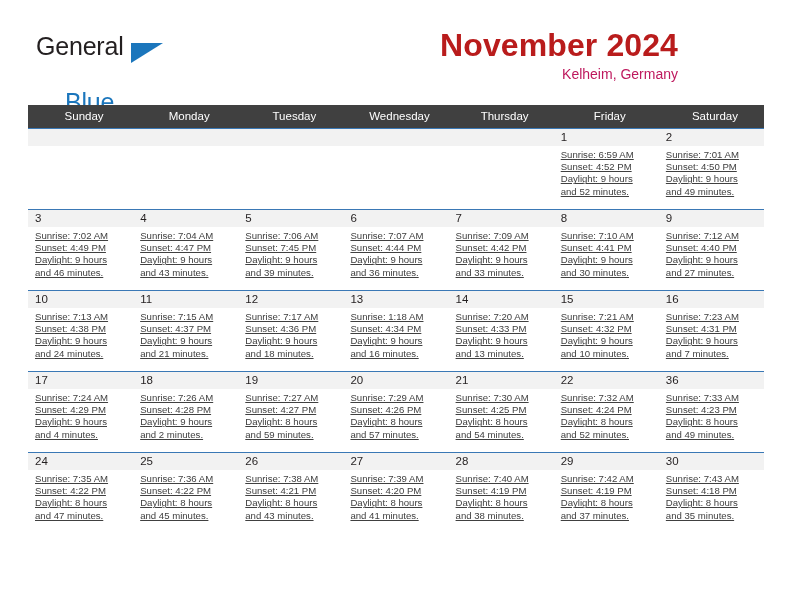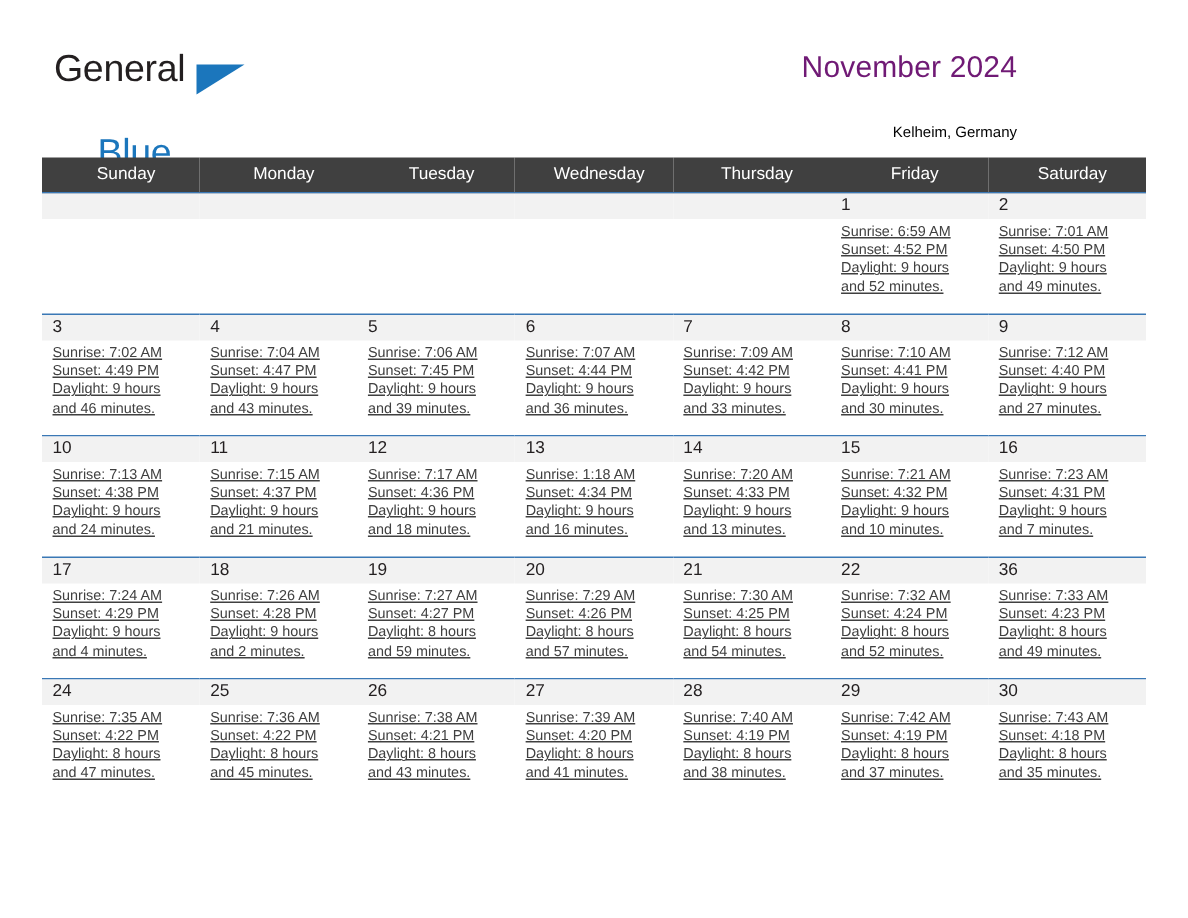--- a/index.html
+++ b/index.html
@@ -67,31 +67,31 @@
     border-bottom: 20px solid transparent;
   }
 
   .title-block {
     position: absolute;
     right: 10px;
     top: 0;
     text-align: right;
   }
   .cal-title {
-    font-size: 20px;
-    font-weight: normal;
-    color: #701a75;
+    font-size: 32px;
+    font-weight: bold;
+    color: #b91c1c;
     line-height: 34px;
     letter-spacing: 0.1px;
   }
   .cal-subtitle {
-    font-size: 10px;
-    color: #000000;
+    font-size: 14px;
+    color: #be185d;
     line-height: 20px;
-    margin-top: 17px;
+    margin-top: 2px;
   }
 
   
   .calendar {
     position: absolute;
     left: 28px;
     top: 105px;
     width: 736px;
     border-collapse: collapse;
     table-layout: fixed;

